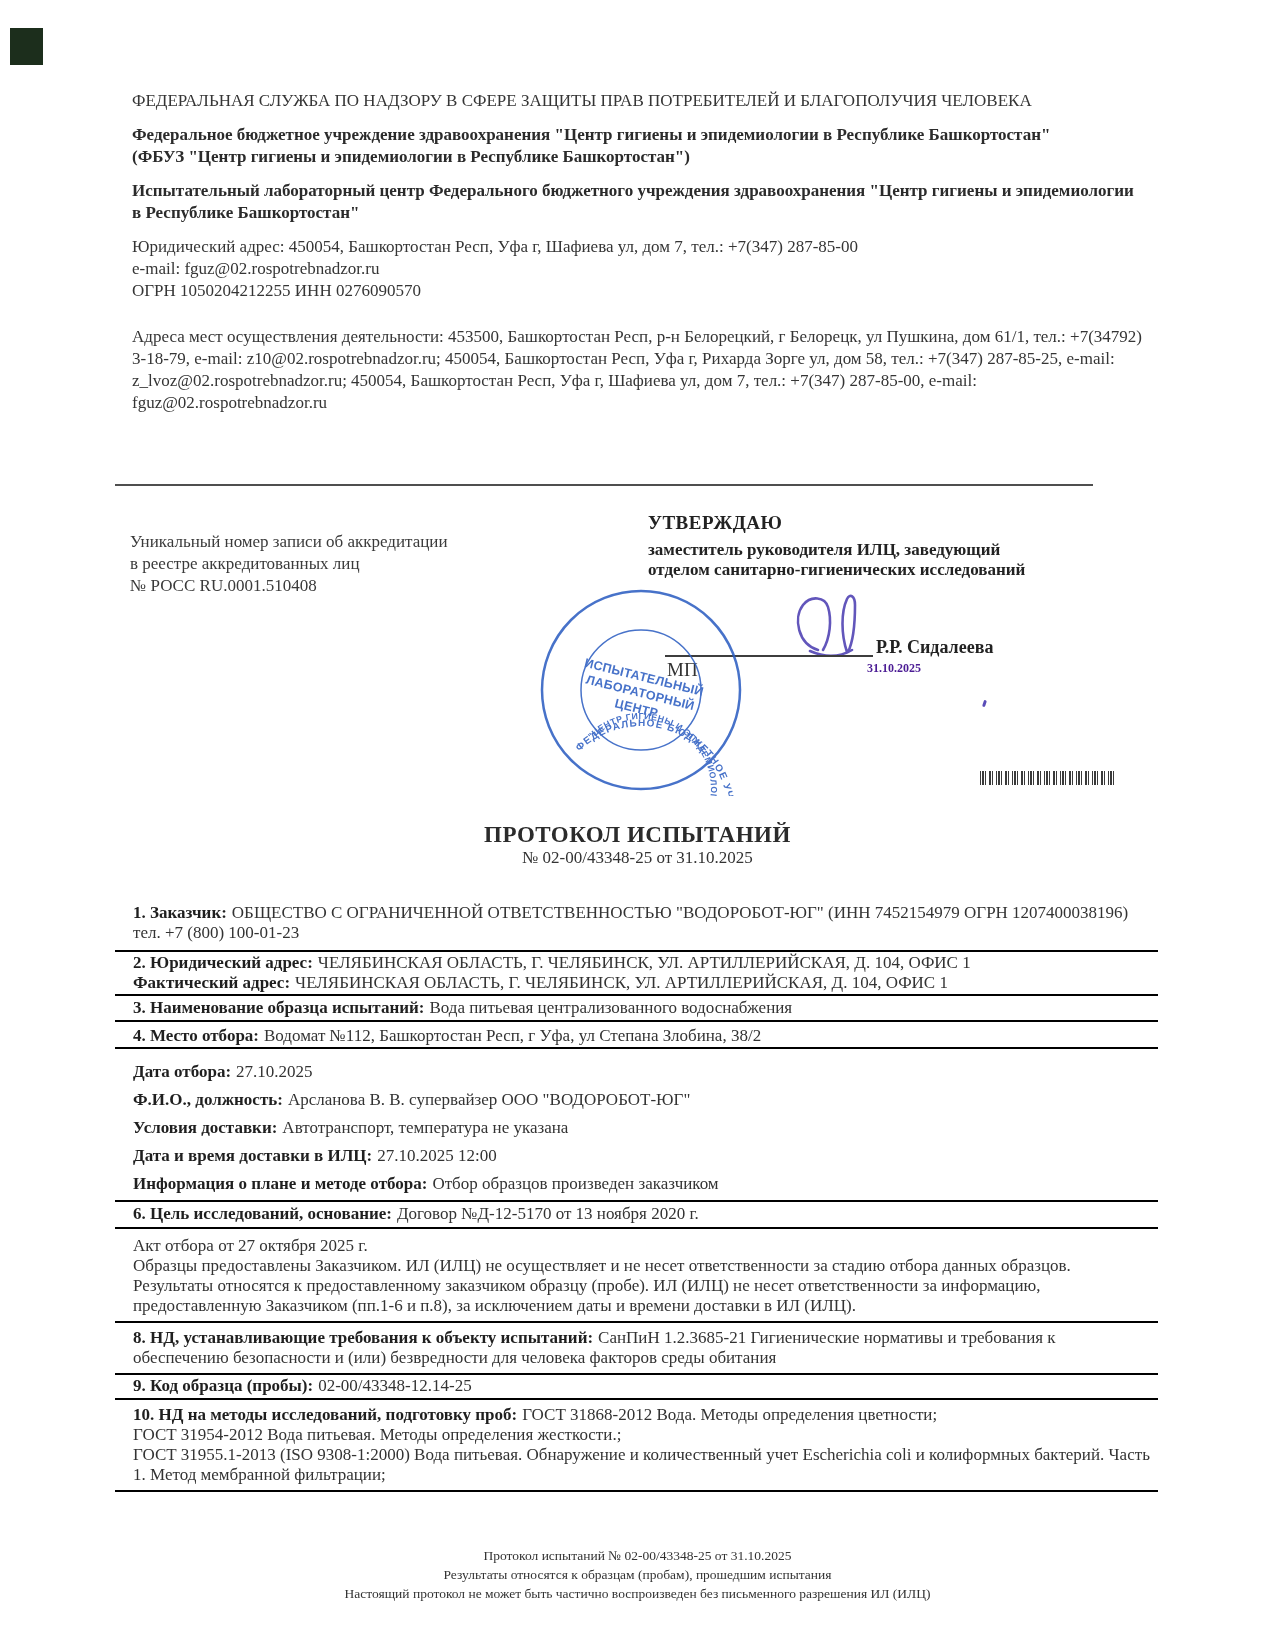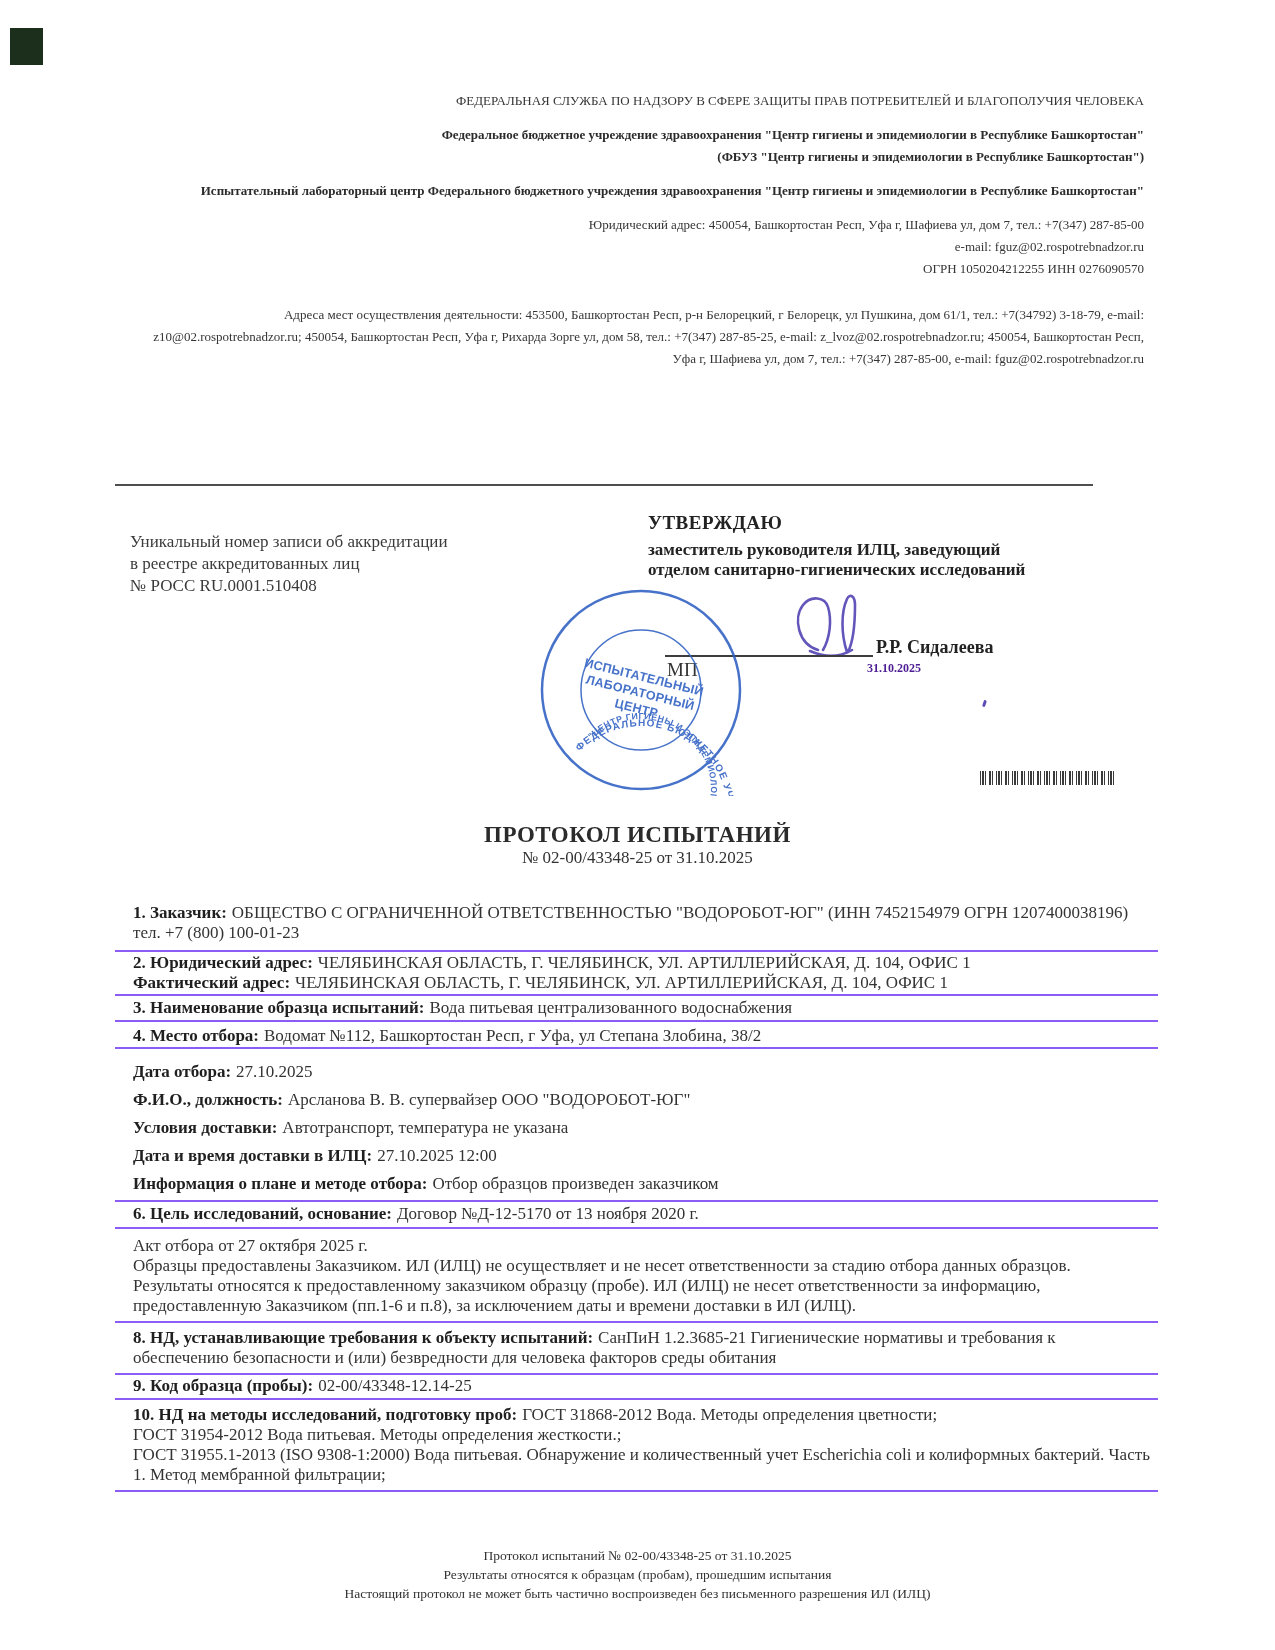--- a/index.html
+++ b/index.html
@@ -10,24 +10,24 @@
     font-family:"Liberation Serif",serif;
     color:#333;
     overflow:hidden;
   }
   
   .corner-mark{position:absolute;left:10px;top:28px;width:33px;height:37px;background:#1c2e1c;}
 
   
   .doc-header{
     position:absolute;left:132px;top:90px;width:1012px;
-    text-align:right;font-size:13px;line-height:22px;color:#353535;
+    text-align:left;font-size:17px;line-height:22px;color:#353535;
   }
   .doc-header .gap{margin-top:12px;}
-  .doc-header .gap2{margin-top:24px;margin-left:20px;}
+  .doc-header .gap2{margin-top:24px;}
   .h-bold{font-weight:700;color:#2b2b2b;}
   .header-divider{position:absolute;left:115px;top:484px;width:978px;border-top:2px solid #4f4f4f;}
 
   
   .accreditation{position:absolute;left:130px;top:531px;width:480px;font-size:17px;line-height:22px;color:#3a3a3a;}
   .approval{position:absolute;left:648px;top:512px;width:480px;color:#222;}
   .approve-word{font-size:19px;font-weight:700;letter-spacing:.5px;margin-bottom:6px;}
   .approve-pos{font-size:17px;font-weight:700;line-height:20px;}
 
   .signature-svg{position:absolute;left:792px;top:594px;}
@@ -52,21 +52,21 @@
       #3a3a3a 12px 13px,#fff 13px 16px);
   }
 
   
   .title-block{position:absolute;left:0;top:822px;width:1275px;text-align:center;}
   .doc-title{font-size:23px;font-weight:700;letter-spacing:.5px;color:#2b2b2b;}
   .doc-number{font-size:17px;color:#333;}
 
   
   .sections{position:absolute;left:115px;top:895px;width:1043px;font-size:17px;line-height:20px;color:#333;}
-  .row{padding:0 6px 0 18px;border-bottom:2px solid #8b5cf6;}
+  .row{padding:0 6px 0 18px;border-bottom:2px solid #000000;}
   .row b{color:#1f1f1f;margin-right:5px;}
   .r1{padding-top:8px;padding-bottom:7px;}
   .r2{padding-top:1px;padding-bottom:1px;}
   .r3{padding-top:2px;padding-bottom:2px;}
   .r4{padding-top:4px;padding-bottom:1px;}
   .r5{padding-top:5px;padding-bottom:6px;}
   .r5 .subrow{margin-top:8px;}
   .r6{padding-top:2px;padding-bottom:3px;}
   .r7{padding-top:7px;padding-bottom:5px;}
   .r8{padding-top:5px;padding-bottom:5px;}

